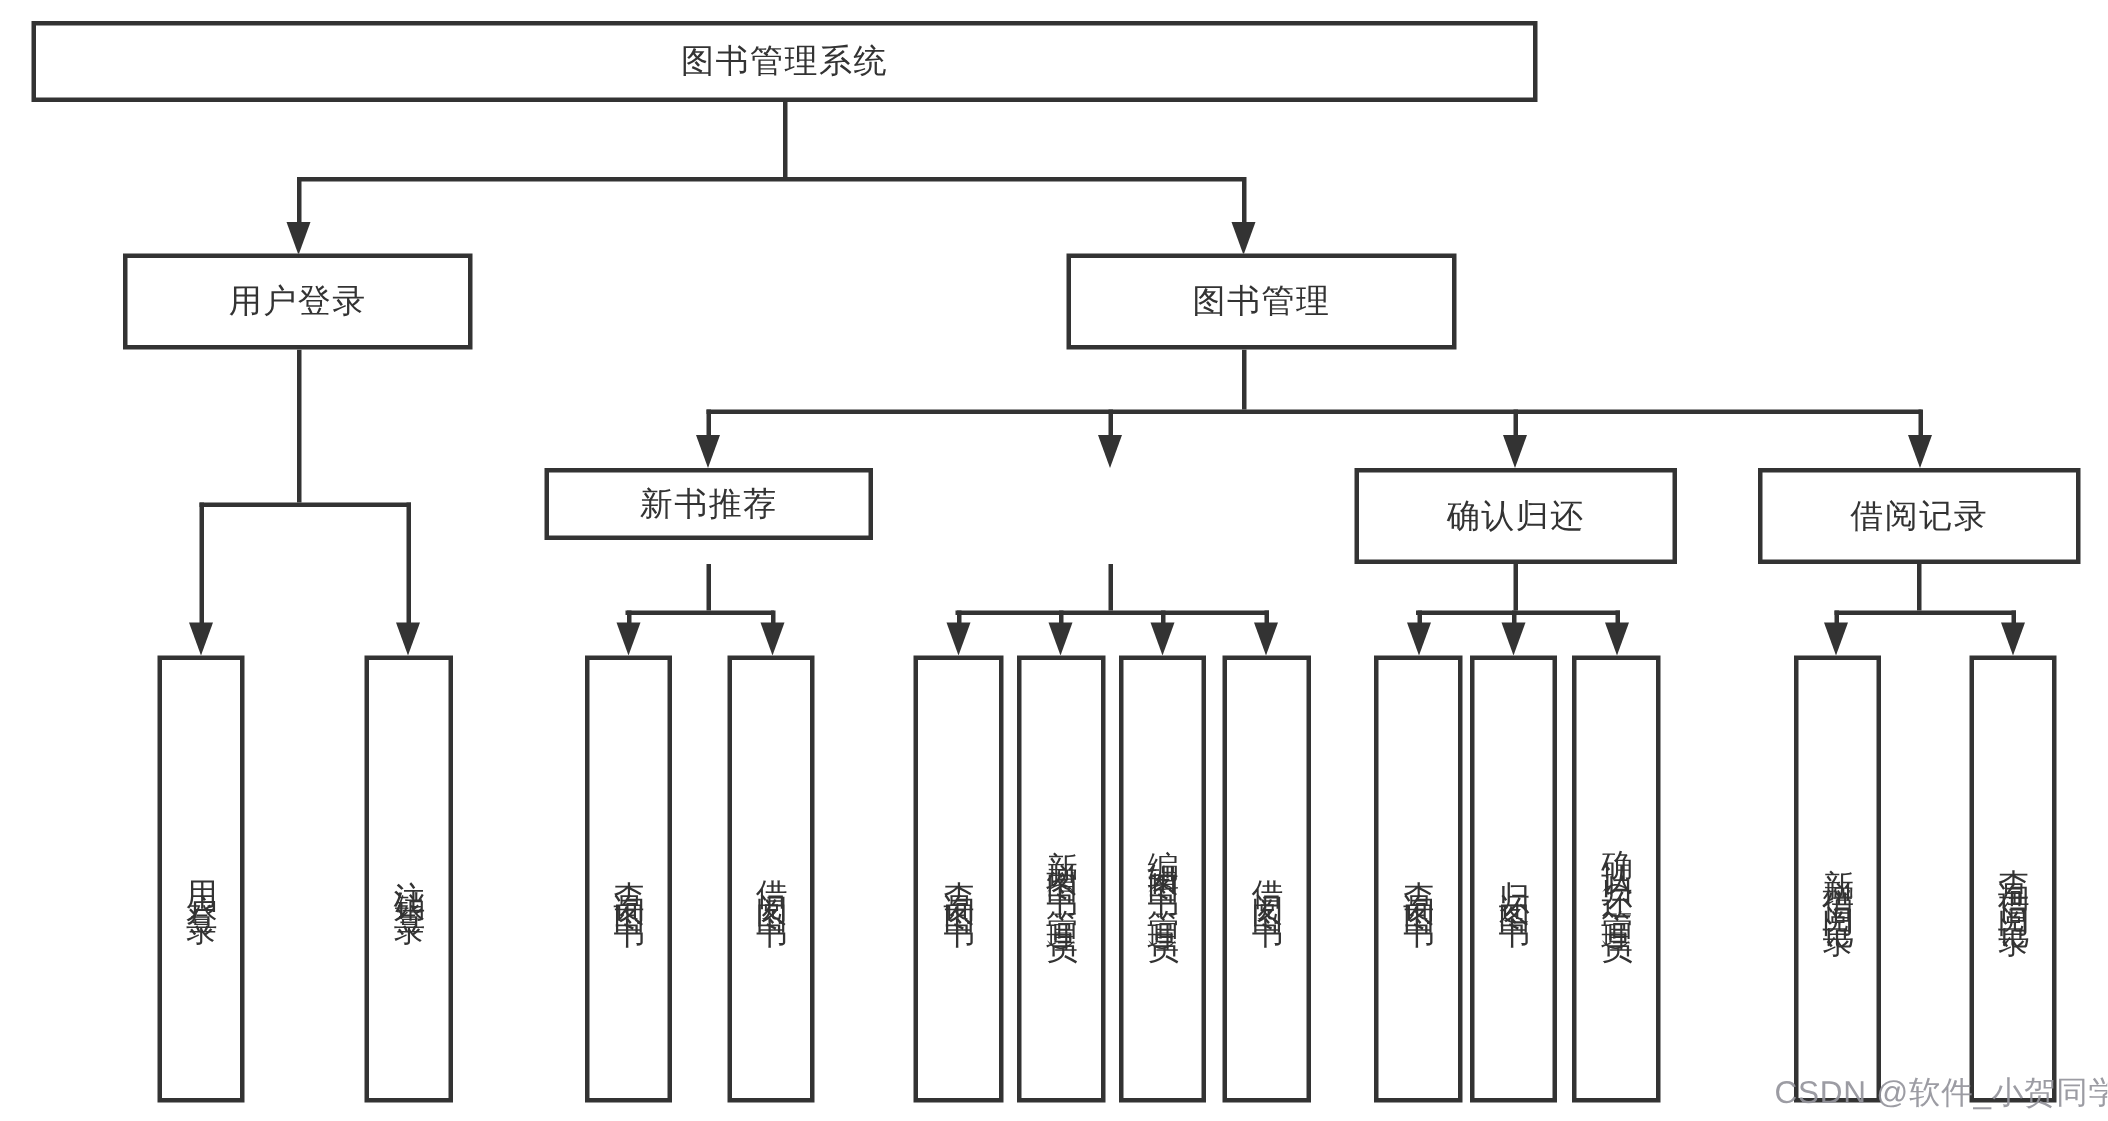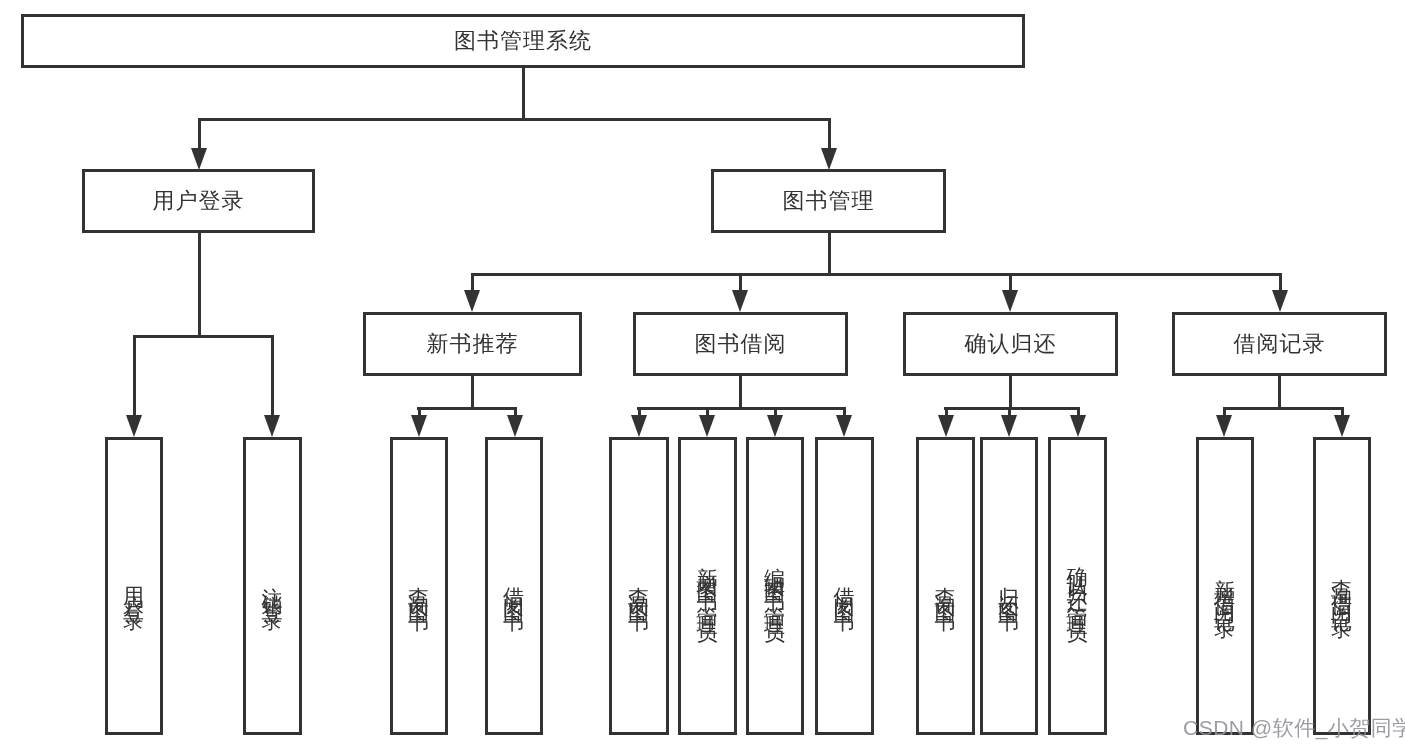--- a/index.html
+++ b/index.html
@@ -86,42 +86,41 @@
   <div class="box h" style="left:21px;top:14px;width:1004px;height:54px">图书管理系统</div>
 
   <div class="vline" style="left:522px;top:68px;height:50px"></div>
   <div class="hline" style="left:198px;top:118px;width:632px"></div>
   <div class="vline" style="left:198px;top:118px;height:36px"></div>
   <div class="arrow" style="left:191px;top:148px"></div>
   <div class="vline" style="left:828px;top:118px;height:36px"></div>
   <div class="arrow" style="left:821px;top:148px"></div>
 
   <div class="box h" style="left:82px;top:169px;width:233px;height:64px">用户登录</div>
-  <div class="box h" style="left:711px;top:169px;width:235px;height:64px">图书管理</div>
+  <div class="box h" style="left:711px;top:169px;width:260px;height:64px">图书管理</div>
 
   <div class="vline" style="left:198px;top:233px;height:102px"></div>
   <div class="hline" style="left:133px;top:335px;width:141px"></div>
   <div class="vline" style="left:133px;top:335px;height:86px"></div>
   <div class="arrow" style="left:126px;top:415px"></div>
   <div class="vline" style="left:271px;top:335px;height:86px"></div>
   <div class="arrow" style="left:264px;top:415px"></div>
 
   <div class="vline" style="left:828px;top:233px;height:40px"></div>
   <div class="hline" style="left:471px;top:273px;width:810px"></div>
   <div class="vline" style="left:471px;top:273px;height:23px"></div>
   <div class="arrow" style="left:464px;top:290px"></div>
   <div class="vline" style="left:739px;top:273px;height:23px"></div>
   <div class="arrow" style="left:732px;top:290px"></div>
   <div class="vline" style="left:1009px;top:273px;height:23px"></div>
   <div class="arrow" style="left:1002px;top:290px"></div>
   <div class="vline" style="left:1279px;top:273px;height:23px"></div>
   <div class="arrow" style="left:1272px;top:290px"></div>
 
-  <div class="box h" style="left:363px;top:312px;width:219px;height:64px">新书推荐</div>
-  <div class="box h" style="left:633px;top:312px;width:215px;height:64px">图书借阅</div>
+  <div class="box h" style="left:363px;top:312px;width:219px;height:48px">新书推荐</div>
   <div class="box h" style="left:903px;top:312px;width:215px;height:64px">确认归还</div>
   <div class="box h" style="left:1172px;top:312px;width:215px;height:64px">借阅记录</div>
 
   <div class="vline" style="left:471px;top:376px;height:31px"></div>
   <div class="hline" style="left:417px;top:407px;width:99px"></div>
   <div class="vline" style="left:418px;top:407px;height:14px"></div>
   <div class="arrow" style="left:411px;top:415px"></div>
   <div class="vline" style="left:514px;top:407px;height:14px"></div>
   <div class="arrow" style="left:507px;top:415px"></div>
 

